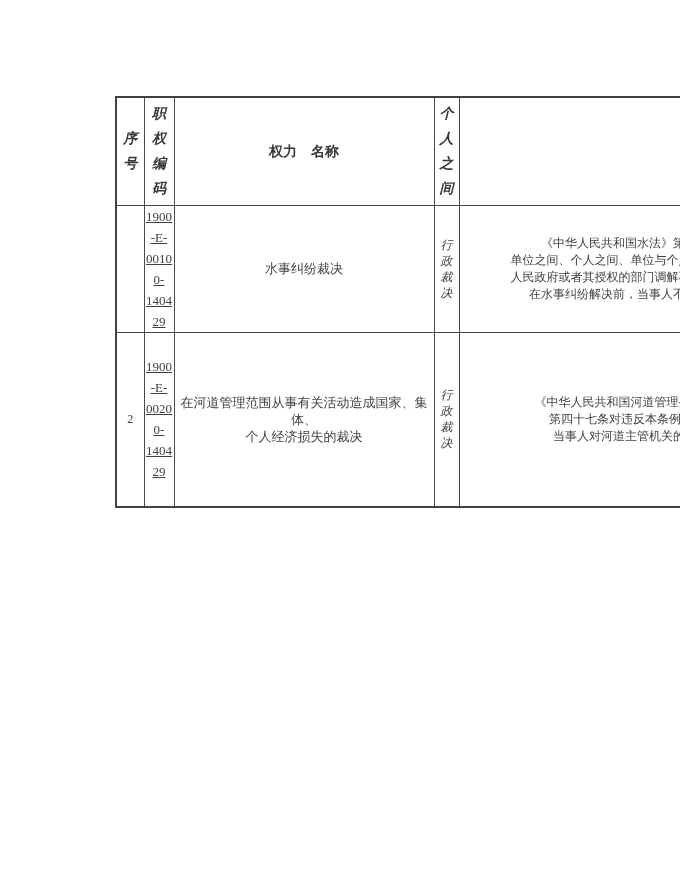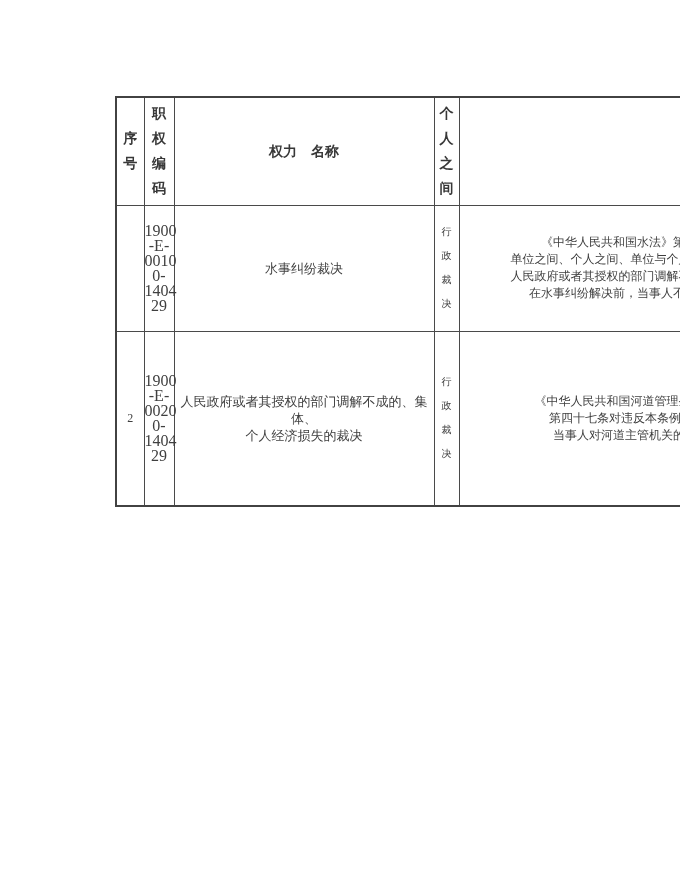--- a/index.html
+++ b/index.html
@@ -37,35 +37,37 @@
     font-size: 14px;
     line-height: 1.8;
     color: #383838;
   }
   
   .vert {
     display: inline-block;
     width: 1em;
     word-break: break-all;
     text-align: left;
+    font-style: italic;
   }
   .cell-index { font-size: 12px; }
   .cell-code {
-    font-size: 16px;
-    line-height: 15px;
+    font-size: 13px;
+    line-height: 21px;
     white-space: pre-line;
+    text-decoration: underline;
   }
   .cell-name {
     font-size: 13px;
     line-height: 17px;
     white-space: pre-line;
   }
   .cell-category {
-    font-size: 10px;
-    line-height: 24px;
+    font-size: 12px;
+    line-height: 16px;
   }
   .cell-legal {
     text-align: left;
     font-size: 12px;
     line-height: 17px;
   }
   .legal-line { white-space: nowrap; }
   
   .row-1 .legal-line:nth-child(1) { padding-left: 26px; }
   .row-1 .legal-line:nth-child(2) { padding-left: 1px; }
@@ -114,21 +116,21 @@
     </tr>
 
     <tr class="row-2">
       <td class="cell-index">2</td>
       <td class="cell-code">1900
 -E-
 0020
 0-
 1404
 29</td>
-      <td class="cell-name">人民政府或者其授权的部门调解不成的、集体、
+      <td class="cell-name">在河道管理范围从事有关活动造成国家、集体、
 个人经济损失的裁决</td>
       <td class="cell-category"><span class="vert">行政裁决</span></td>
       <td class="cell-legal">
         <div class="legal-line">《中华人民共和国河道管理条例》（国</div>
         <div class="legal-line">第四十七条对违反本条例规定，造</div>
         <div class="legal-line">当事人对河道主管机关的处理决定</div>
       </td>
     </tr>
   </tbody>
 </table>

